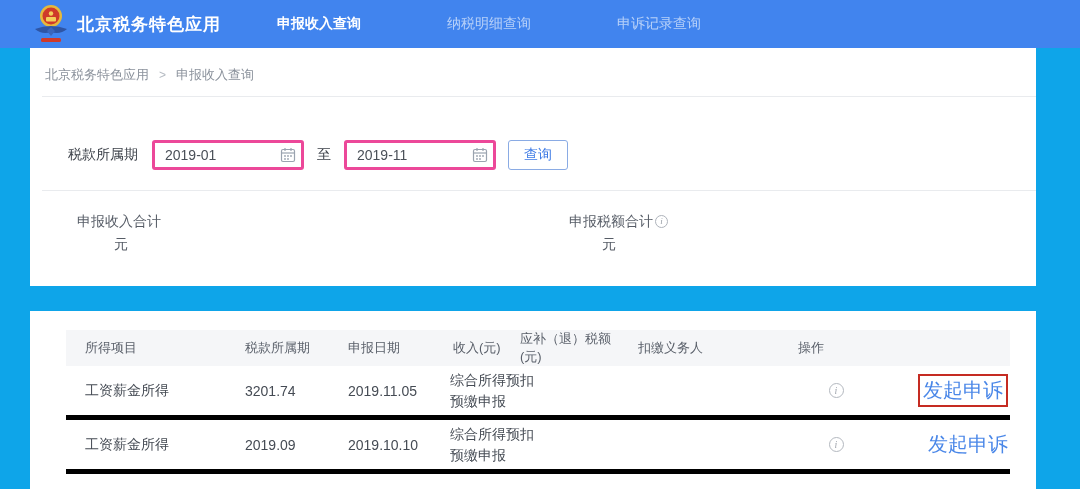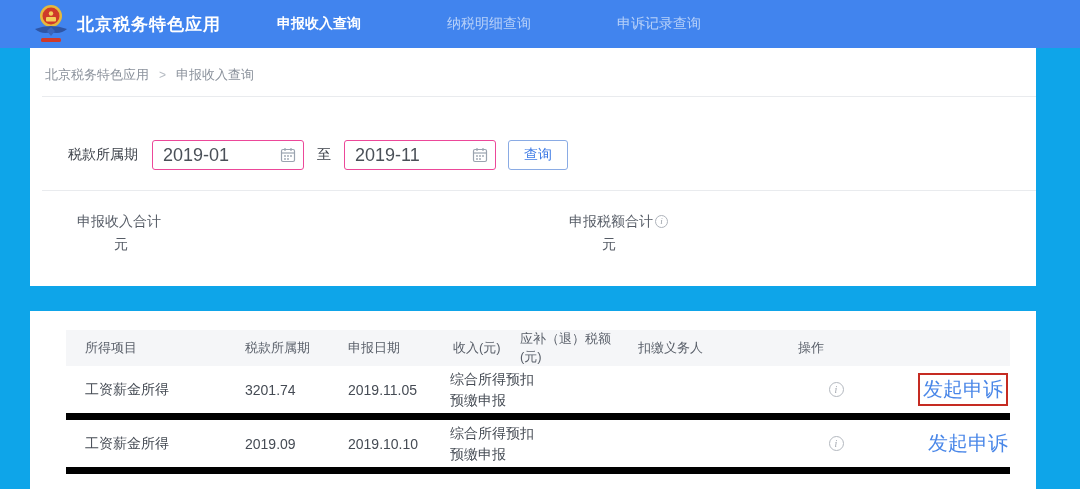--- a/index.html
+++ b/index.html
@@ -23,43 +23,43 @@
   .breadcrumb .crumb { cursor:pointer; }
   .breadcrumb .sep { margin:0 10px; color:#b4bac2; font-size:12px; }
   .divider { position:absolute; left:12px; right:0; height:1px; background:#e9ebee; }
   .divider.d1 { top:48px; }
   .divider.d2 { top:142px; }
 
   
   .filter-row { position:absolute; left:38px; top:92px; height:30px; display:flex; align-items:center; }
   .filter-label { font-size:14px; color:#3c4149; margin-right:14px; }
   .date-box { position:relative; width:152px; height:30px; margin-right:0; }
-  .date-input { width:152px; height:30px; border:1px solid #ec4899; border-radius:3px;
-                padding:0 30px 0 10px; font-size:18px; color:#4a5058; background:#fff; outline:none;
+  .date-input { width:152px; height:30px; border:3px solid #ec4899; border-radius:3px;
+                padding:0 30px 0 10px; font-size:14px; color:#4a5058; background:#fff; outline:none;
                 font-family:"Liberation Sans","DejaVu Sans",sans-serif; }
   .cal-icon { position:absolute; right:8px; top:7px; width:16px; height:16px; cursor:pointer; }
   .to-label { font-size:14px; color:#3c4149; margin:0 13px; }
   .query-btn { margin-left:12px; width:60px; height:30px; background:#ffffff;
                border:1px solid #8aabe4; border-radius:3px; color:#3d7ae5; font-size:14px;
                cursor:pointer; font-family:"Liberation Sans","DejaVu Sans",sans-serif; }
 
   
   .sum-label { position:absolute; font-size:14px; color:#565c66; }
   .sum-unit { position:absolute; font-size:14px; color:#565c66; }
   .info-badge { display:inline-block; width:13px; height:13px; border:1px solid #aeb3bb; border-radius:50%;
                 color:#9aa0a8; font-size:9px; line-height:11px; text-align:center;
                 vertical-align:2px; margin-left:2px; font-style:italic; font-family:"Liberation Serif",serif; }
 
   
   .table-card { position:absolute; left:30px; top:311px; width:1006px; height:178px; background:#ffffff; }
   .tbl { position:absolute; left:36px; top:19px; width:944px; }
   .trow { display:flex; width:944px; }
   .thead { height:36px; background:#f5f6f8; }
   .thead .cell { font-size:13px; color:#595f69; }
-  .tbody-row { height:54px; border-bottom:7px solid #000000; }
+  .tbody-row { height:54px; border-bottom:5px solid #000000; }
   .tbody-row .cell { font-size:14px; color:#454b54; }
   .cell { display:flex; align-items:center; }
   .c1 { width:160px; padding-left:19px; }
   .c2 { width:104px; padding-left:19px; }
   .c3 { width:100px; padding-left:18px; }
   .c4 { width:130px; padding-left:20px; line-height:1.5; white-space:pre-line; }
   .c5 { width:80px;  padding-left:23px; }
   .c6 { width:110px; padding-left:10px; }
   .c7 { width:150px; padding-left:18px; }
   .c7.center { justify-content:center; padding-left:0; position:relative; left:11px; }

